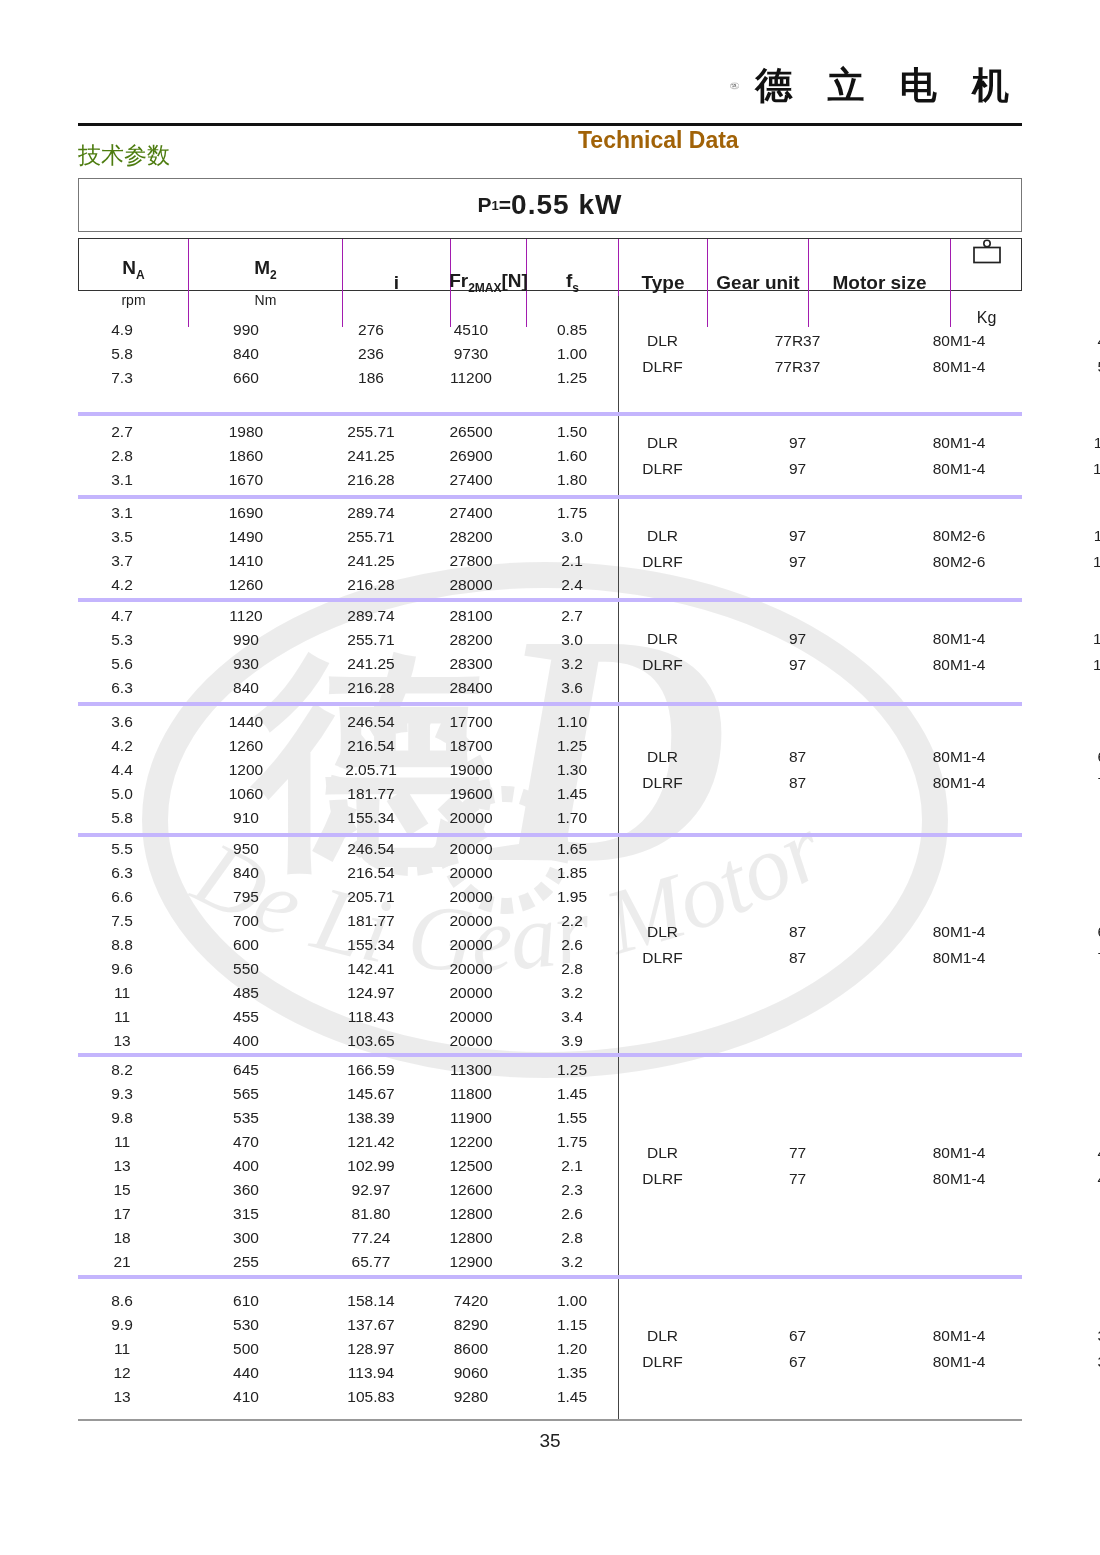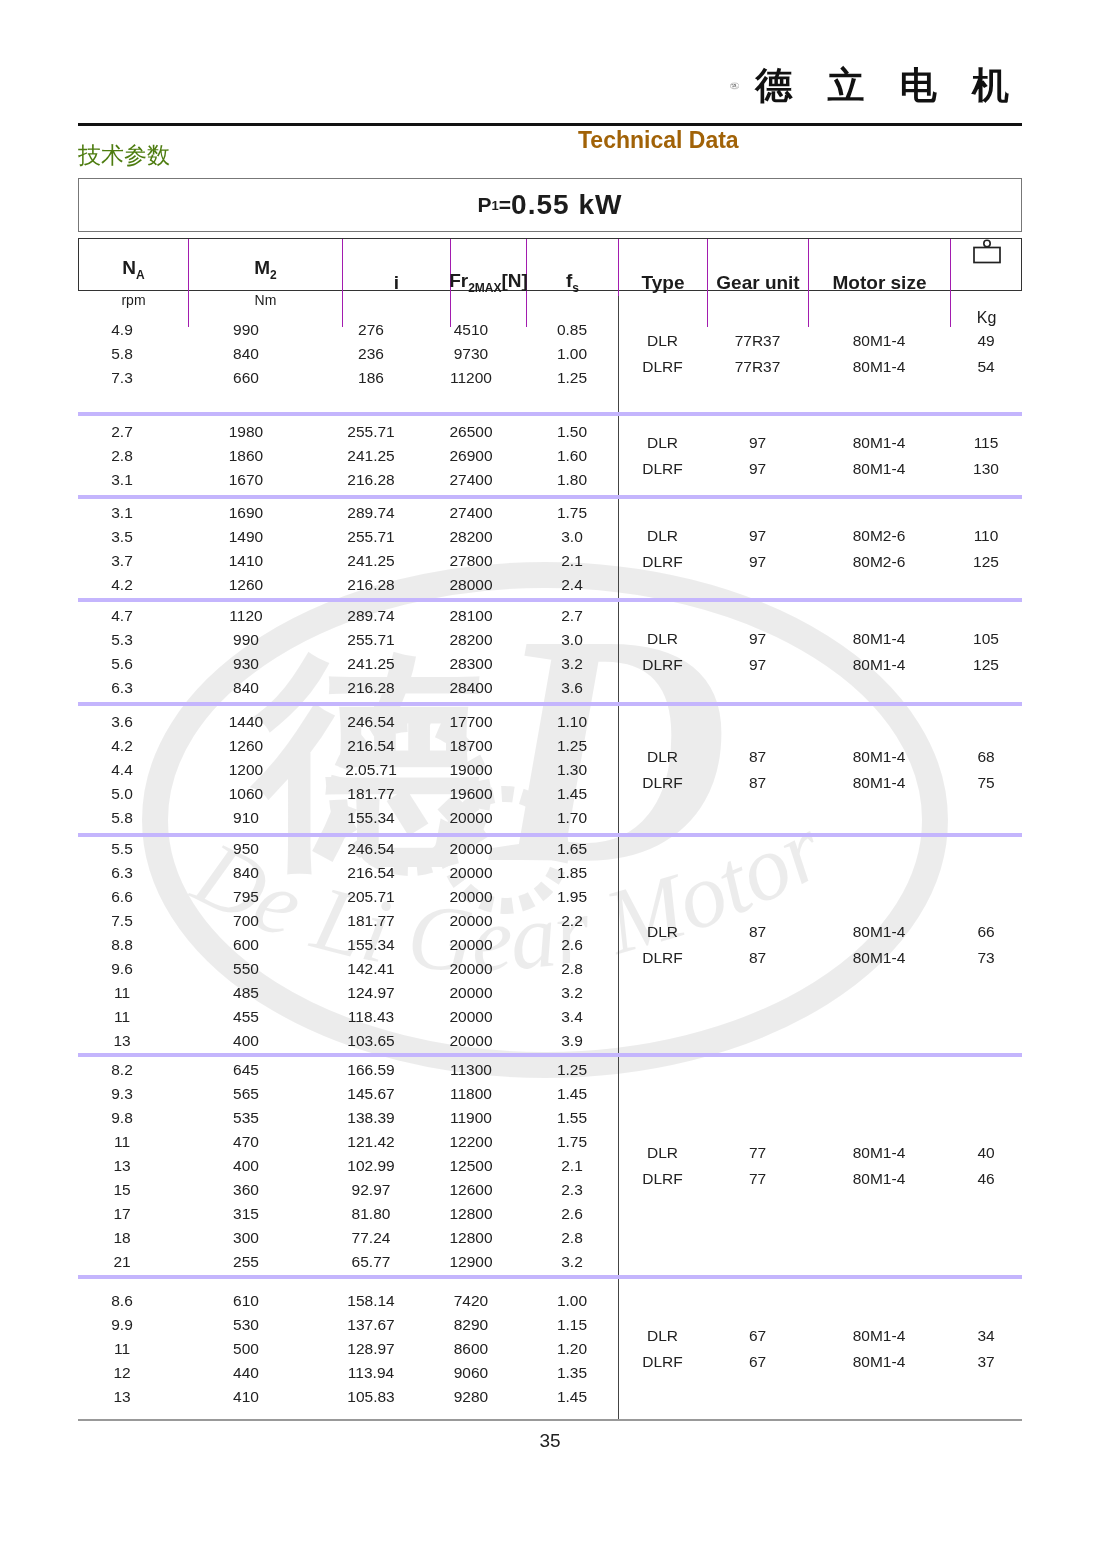--- a/index.html
+++ b/index.html
@@ -46,21 +46,21 @@
   .group:nth-of-type(3){height:103px;}
   .group:nth-of-type(4){height:104px;}
   .group:nth-of-type(5){height:131px;}
   .group:nth-of-type(6){height:220px;}
   .group:nth-of-type(7){height:222px;}
   .group:nth-of-type(8){height:144px;}
   .g-left{width:540px;display:flex;flex-direction:column;justify-content:center;}
   .g-right{width:404px;display:flex;flex-direction:column;justify-content:center;}
   .d-row{display:grid;grid-template-columns:88px 160px 90px 110px 92px;height:24px;}
   .d-cell{font-size:15.5px;color:#222;text-align:center;line-height:24px;}
-  .t-row{display:grid;grid-template-columns:89px 101px 142px 72px;height:26px;}
+  .t-row{display:grid;grid-template-columns:89px 101px 142px 72px;height:26px;gap:40px;}
   .t-cell{font-size:15.5px;color:#222;text-align:center;line-height:26px;}
 
   
   .bottom-rule{position:absolute;top:1419px;left:78px;width:944px;height:2px;background:#999;}
   .page-num{position:absolute;top:1430px;left:78px;width:944px;text-align:center;font-size:19px;color:#222;}
 
   
   .watermark{position:absolute;top:540px;left:140px;width:820px;height:580px;opacity:0.07;pointer-events:none;}
 </style>
 </head>

